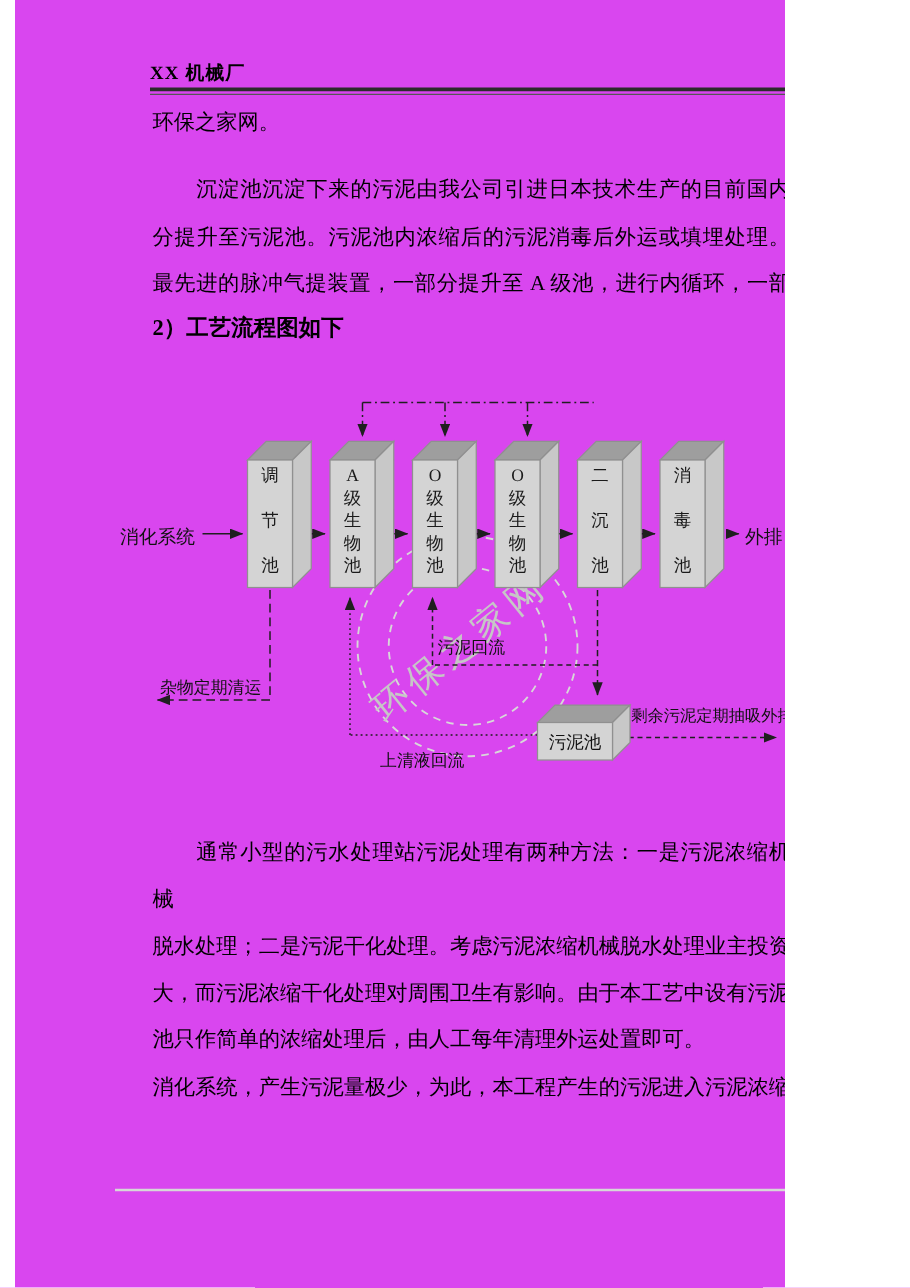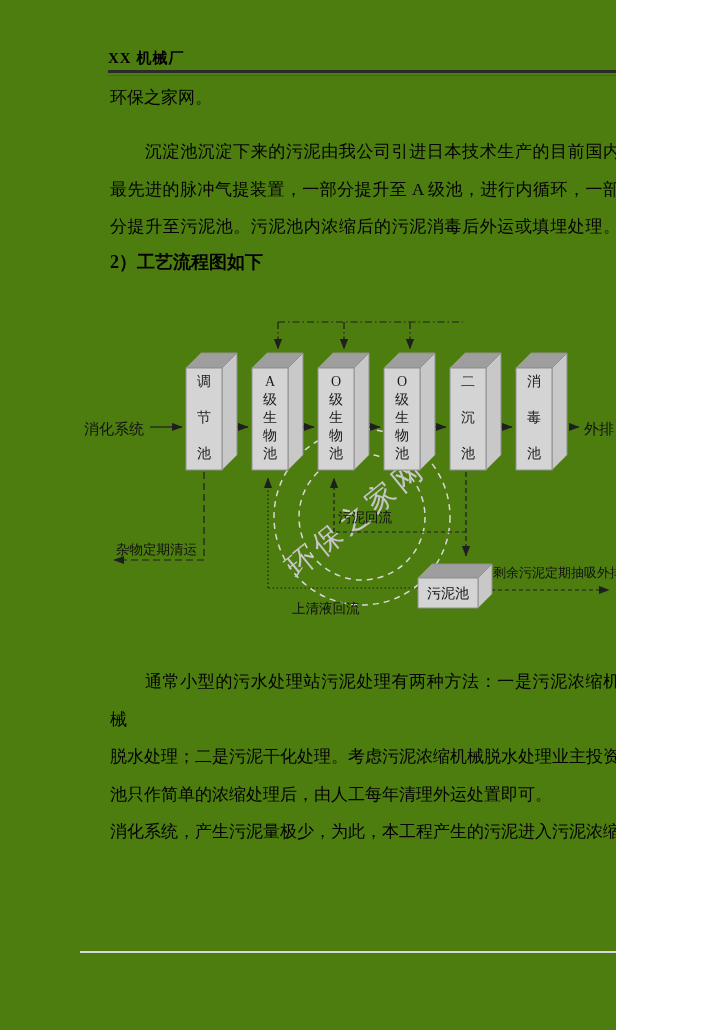--- a/index.html
+++ b/index.html
@@ -7,22 +7,22 @@
     --box-front:#d4d4d4;
     --box-top:#9e9e9e;
     --box-side:#c8c8c8;
     --box-outline:#909090;
     --watermark-line:#d8d8d8;
     --watermark-text:#c6c6c6;
     --footer-rule:#d7d7d7;
   }
   html,body{margin:0;padding:0;background:#fff;}
   .page{
-    position:relative;width:616px;height:1030px;background:#4d7c0f;overflow:hidden;
-    font-family:"Liberation Serif","DejaVu Serif",serif;color:#000;
+    position:relative;width:616px;height:1030px;background:#d946ef;overflow:hidden;
+    font-family:"Liberation Serif","DejaVu Serif",serif;color:#000;margin-left:12px;
   }
   
   .hdr-text{position:absolute;left:108px;top:49px;font-size:15px;font-weight:bold;letter-spacing:1px;}
   .hdr-rule-thick{position:absolute;left:108px;top:70px;width:512px;height:3px;background:#2b2b2b;}
   .hdr-rule-thin{position:absolute;left:108px;top:75px;width:512px;height:1px;background:#555;}
   
   .para{position:absolute;left:110px;width:510px;font-size:17px;line-height:37.5px;}
   .tline{text-align:justify;text-align-last:justify;}
   .tline.last{text-align-last:left;}
   .tline.indent{text-indent:35px;}
@@ -50,22 +50,22 @@
   <div class="hdr-text">XX 机械厂</div>
   <div class="hdr-rule-thick"></div>
   <div class="hdr-rule-thin"></div>
 
   <div class="para" style="top:79px;">
     <div class="tline last">环保之家网。</div>
   </div>
 
   <div class="para" style="top:133px;">
     <div class="tline indent">沉淀池沉淀下来的污泥由我公司引进日本技术生产的目前国内</div>
+    <div class="tline">分提升至污泥池。污泥池内浓缩后的污泥消毒后外运或填埋处理。</div>
     <div class="tline">最先进的脉冲气提装置，一部分提升至 A 级池，进行内循环，一部</div>
-    <div class="tline">分提升至污泥池。污泥池内浓缩后的污泥消毒后外运或填埋处理。</div>
   </div>
 
   <div class="heading" style="top:250px;">2）工艺流程图如下</div>
 
   <div class="diagram">
 
     <svg class="dsvg" width="620" height="335" viewBox="0 0 620 335">
       <defs>
         <marker id="arr" markerWidth="10" markerHeight="8" refX="8.5" refY="3.5" orient="auto">
           <path d="M0,0 L9,3.5 L0,7 Z" fill="var(--ink)"></path>
@@ -190,19 +190,20 @@
     <div class="dlabel" style="left:338px;top:509px;text-align:center;">污泥回流</div>
     <div class="dlabel" style="left:292px;top:600px;">上清液回流</div>
     <div class="dlabel small" style="left:493px;top:564px;text-align:center;">剩余污泥定期抽吸外排</div>
     <div class="tanklabel">污泥池</div>
   </div>
 
 
   <div class="para" style="top:663px;">
     <div class="tline indent">通常小型的污水处理站污泥处理有两种方法：一是污泥浓缩机械</div>
     <div class="tline">脱水处理；二是污泥干化处理。考虑污泥浓缩机械脱水处理业主投资</div>
+    <div class="tline">大，而污泥浓缩干化处理对周围卫生有影响。由于本工艺中设有污泥</div>
     <div class="tline last">池只作简单的浓缩处理后，由人工每年清理外运处置即可。</div>
     <div class="tline">消化系统，产生污泥量极少，为此，本工程产生的污泥进入污泥浓缩</div>
   </div>
 
   <div class="ftr-rule"></div>
 
 </div>
 
 </body></html>

